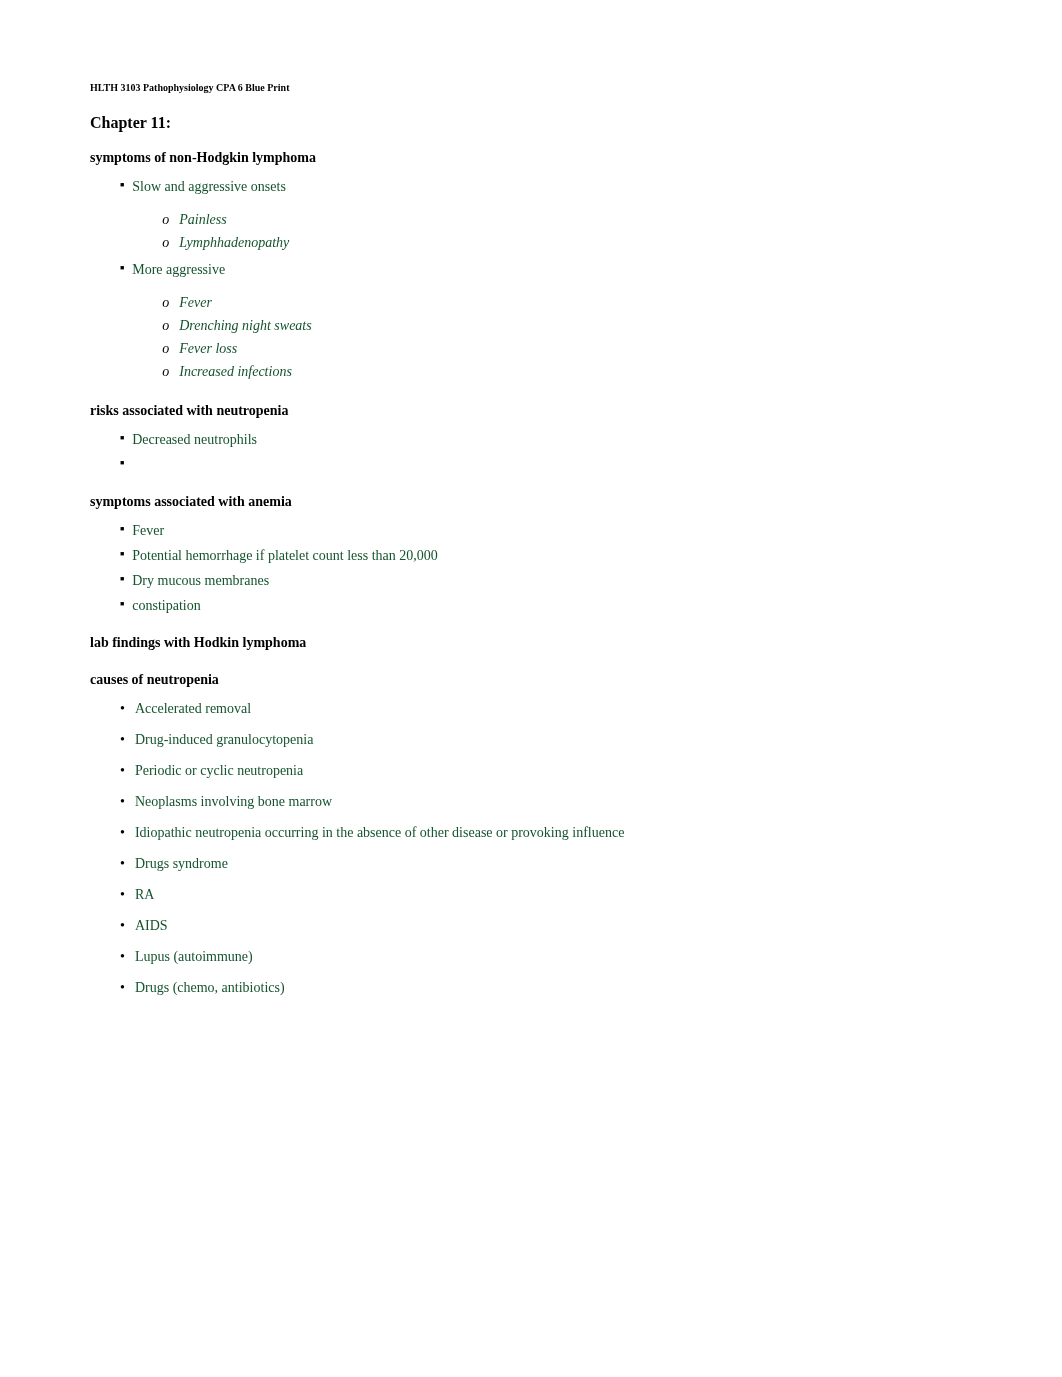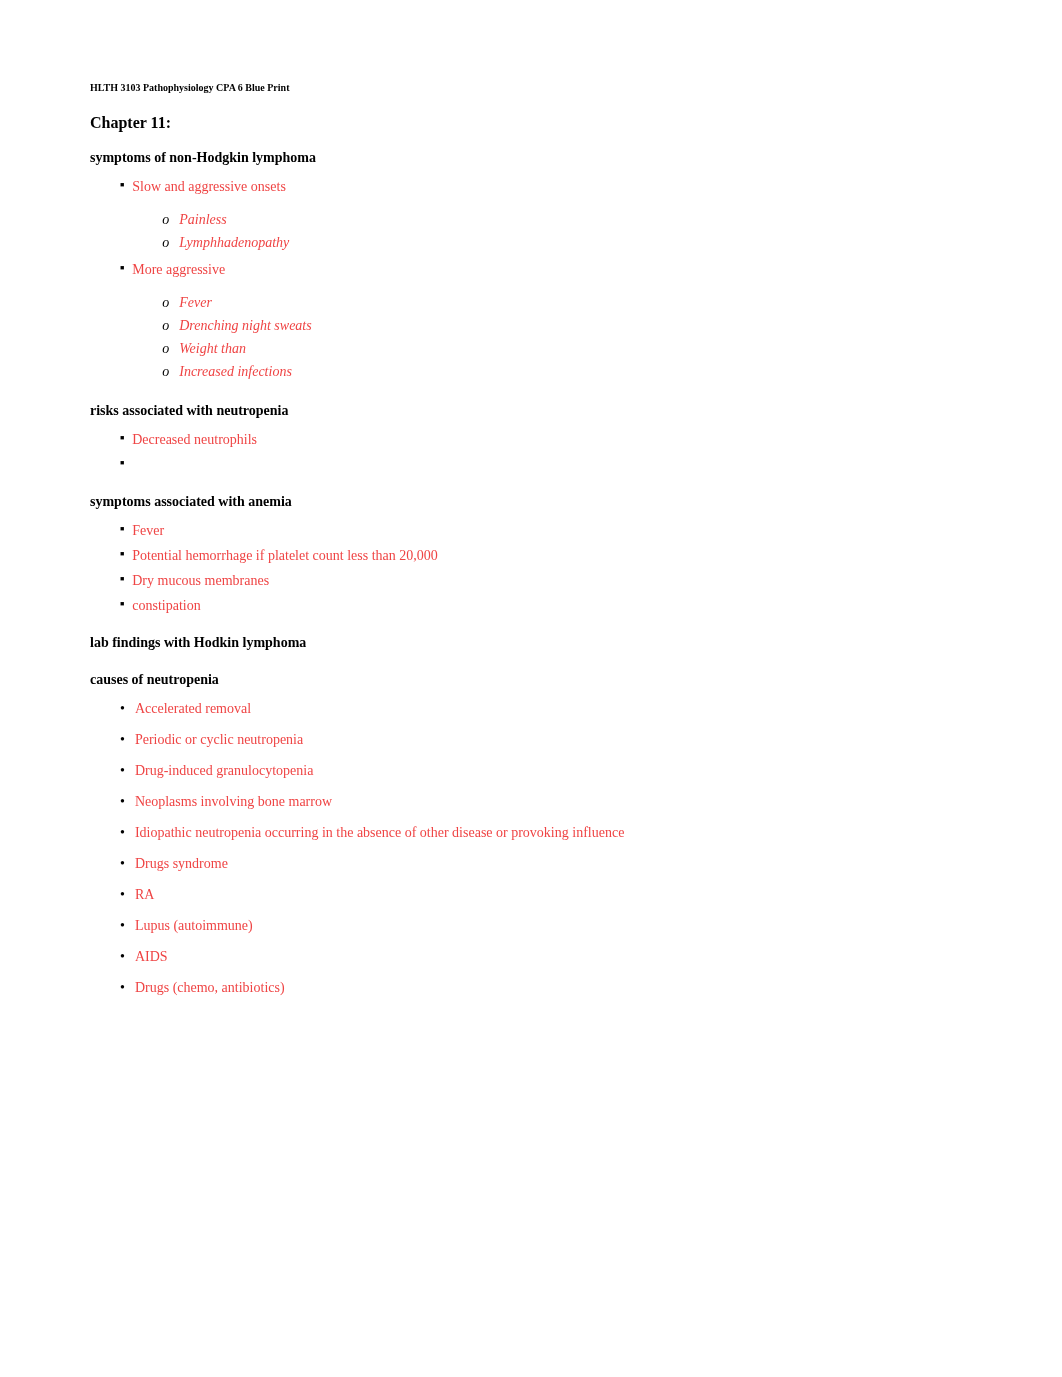--- a/index.html
+++ b/index.html
@@ -30,21 +30,21 @@
       margin-bottom: 12px;
     }
 
     .section-heading {
       font-size: 14px;
       font-weight: bold;
       margin-bottom: 8px;
     }
 
     .purple {
-      color: #ef4444;
+      color: #14532d;
     }
 
     .list-level1 {
       list-style: none;
       margin-left: 30px;
       margin-bottom: 8px;
     }
 
     .list-level1 > li {
       margin-bottom: 4px;
@@ -131,21 +131,21 @@
       <div>
         <span class="purple">More aggressive</span>
         <ul class="list-level2">
           <li>
               <span class="purple">Fever</span>
             </li>
           <li>
               <span class="purple">Drenching night sweats</span>
             </li>
           <li>
-              <span class="purple">Weight than</span>
+              <span class="purple">Fever loss</span>
             </li>
           <li>
               <span class="purple">Increased infections</span>
             </li>
         </ul>
       </div>
     </li>
   </ul>
 </div>
 
@@ -183,40 +183,40 @@
   <div class="section-heading">lab findings with Hodkin lymphoma</div>
 </div>
 
 <div class="section-block">
   <div class="section-heading">causes of neutropenia</div>
   <ul class="bullet-list">
     <li>
       <span class="purple">Accelerated removal</span>
     </li>
     <li>
+      <span class="purple">Drug-induced granulocytopenia</span>
+    </li>
+    <li>
       <span class="purple">Periodic or cyclic neutropenia</span>
     </li>
     <li>
-      <span class="purple">Drug-induced granulocytopenia</span>
-    </li>
-    <li>
       <span class="purple">Neoplasms involving bone marrow</span>
     </li>
     <li>
       <span class="purple">Idiopathic neutropenia occurring in the absence of other disease or provoking influence</span>
     </li>
     <li>
       <span class="purple">Drugs syndrome</span>
     </li>
     <li>
       <span class="purple">RA</span>
     </li>
     <li>
+      <span class="purple">AIDS</span>
+    </li>
+    <li>
       <span class="purple">Lupus (autoimmune)</span>
     </li>
     <li>
-      <span class="purple">AIDS</span>
-    </li>
-    <li>
       <span class="purple">Drugs (chemo, antibiotics)</span>
     </li>
   </ul>
 </div>
 
 </body></html>

